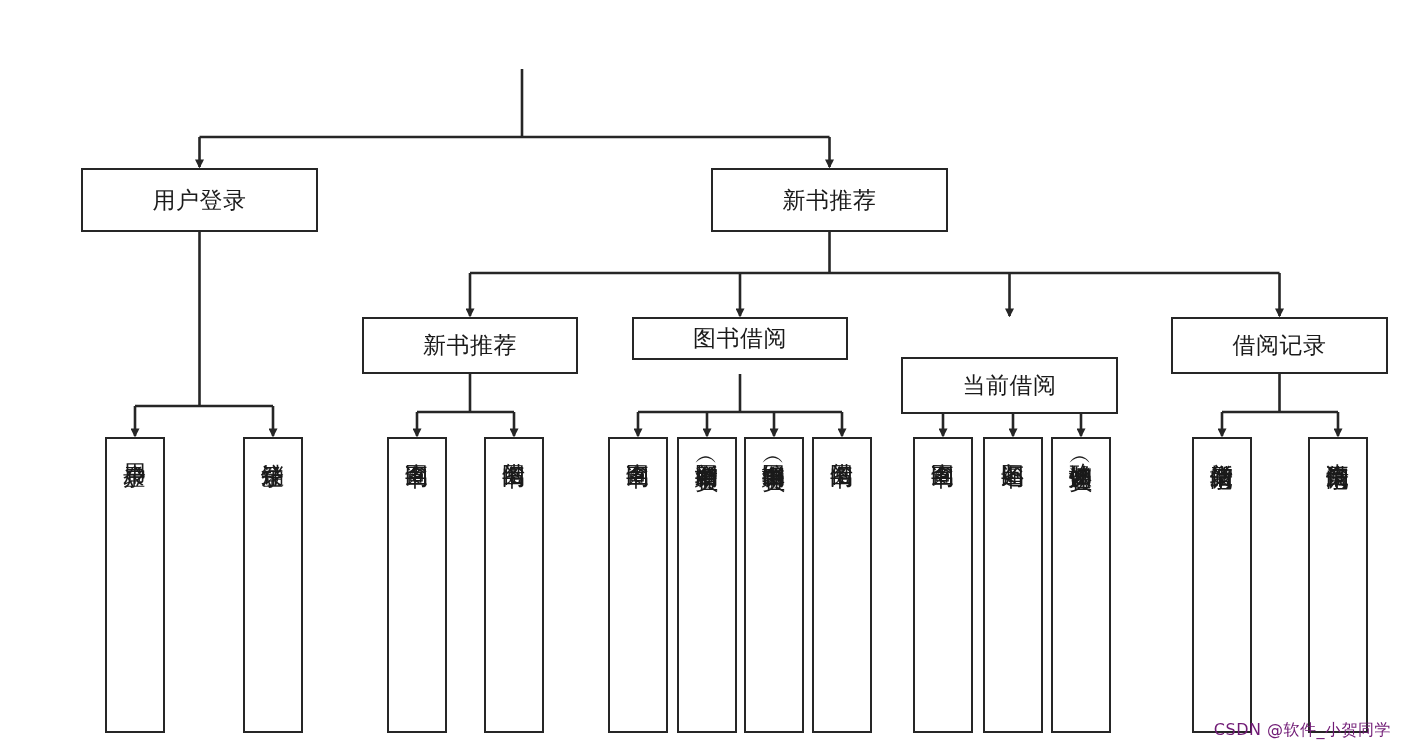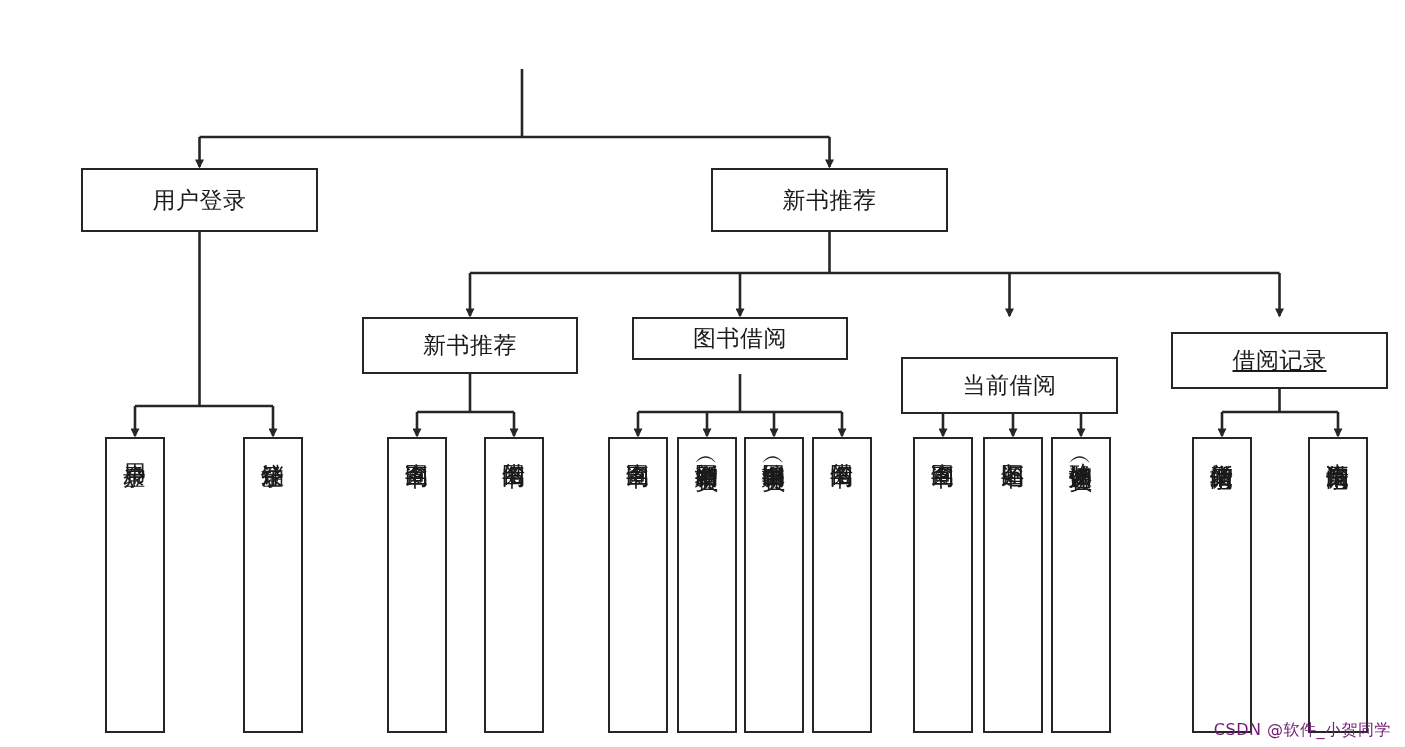--- a/index.html
+++ b/index.html
@@ -130,21 +130,21 @@
       </div>
       <div class="node horiz level3" style="left: 362px; top: 317px; width: 216px; height: 57px;">
         <span class="node-label">新书推荐</span>
       </div>
       <div class="node horiz level3" style="left: 632px; top: 317px; width: 216px; height: 43px;">
         <span class="node-label">图书借阅</span>
       </div>
       <div class="node horiz level3" style="left: 901px; top: 317px; width: 217px; height: 57px; margin-top: 40px;">
         <span class="node-label">当前借阅</span>
       </div>
-      <div class="node horiz level3" style="left: 1171px; top: 332px; width: 217px; height: 57px; text-decoration: underline;">
+      <div class="node horiz level3" style="left: 1171px; top: 317px; width: 217px; height: 57px;">
         <span class="node-label">借阅记录</span>
       </div>
       <div class="node vert leaf" style="left: 105px; top: 437px; width: 60px; height: 296px;">
         <span class="node-label">用户登录</span>
       </div>
       <div class="node vert leaf" style="left: 243px; top: 437px; width: 60px; height: 296px;">
         <span class="node-label">注销登录</span>
       </div>
       <div class="node vert leaf" style="left: 387px; top: 437px; width: 60px; height: 296px;">
         <span class="node-label">查询图书</span>

